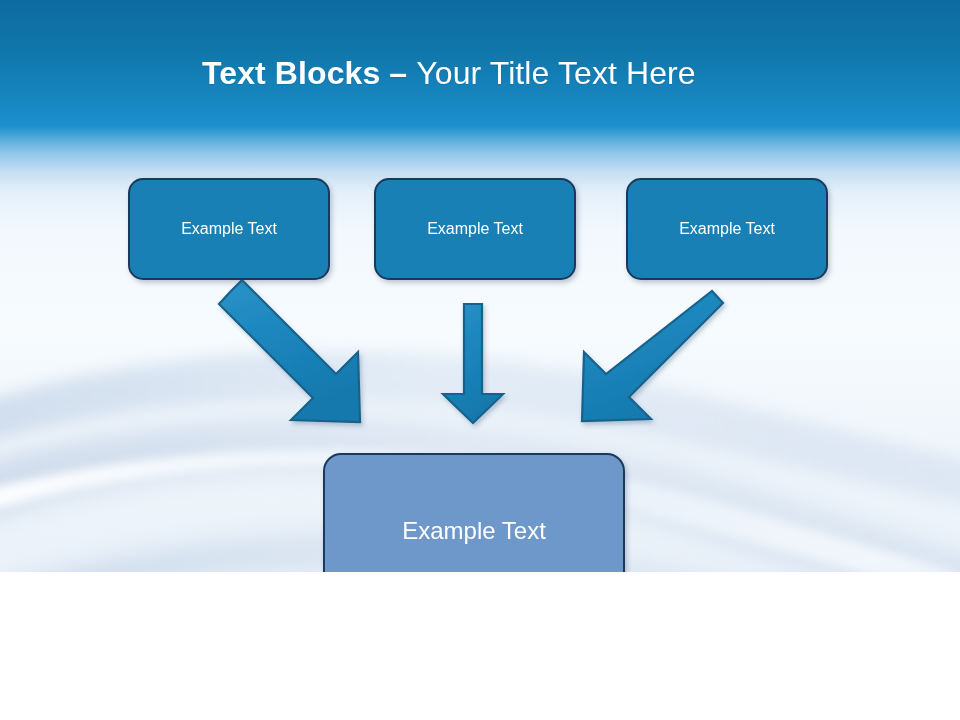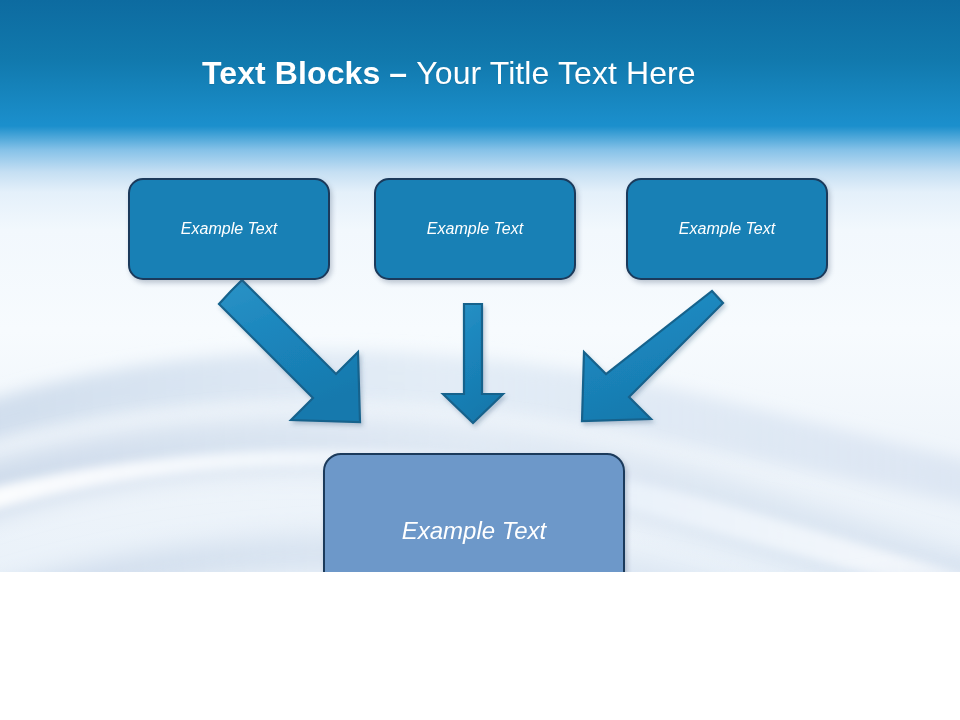--- a/index.html
+++ b/index.html
@@ -64,21 +64,20 @@
     position: absolute;
     box-sizing: border-box;
     border: 2px solid #1b3a5b;
     border-radius: 15px;
     display: flex;
     align-items: center;
     justify-content: center;
     color: #ffffff;
     text-align: center;
     box-shadow: 2px 3px 5px rgba(60,80,110,0.30);
-    font-style: italic;
   }
   .node-top {
     width: 202px;
     height: 102px;
     background: #1880b5;
     font-size: 16px;
   }
   .node-top.n1 { left: 128px; top: 178px; }
   .node-top.n2 { left: 374px; top: 178px; }
   .node-top.n3 { left: 626px; top: 178px; }

